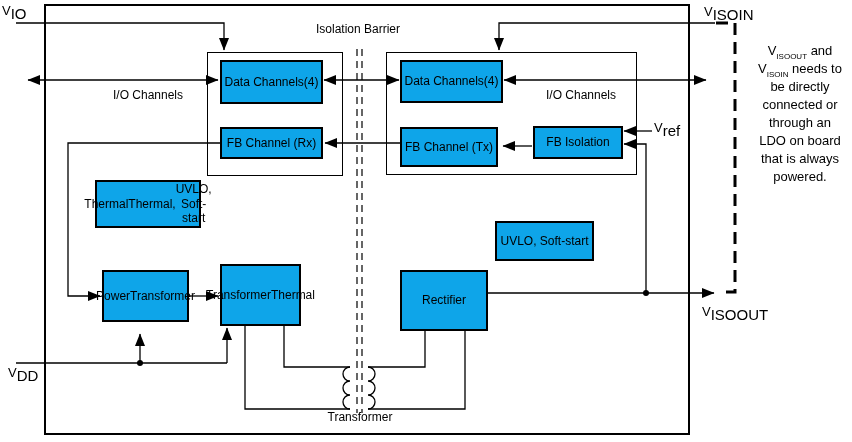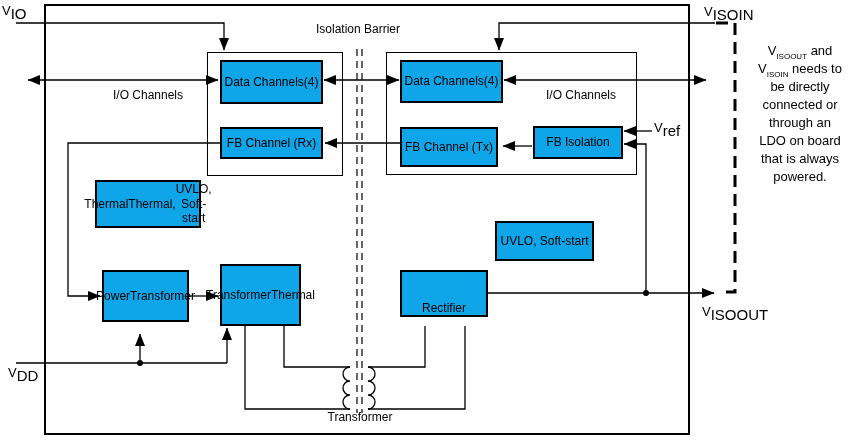--- a/index.html
+++ b/index.html
@@ -156,21 +156,21 @@
   <div class="box" style="left:102px; top:270px; width:87px; height:52px;">
     <div>Power</div>
     <div>Transformer</div>
   </div>
 
   <div class="box" style="left:220px; top:264px; width:81px; height:62px;">
     <div>Transformer</div>
     <div>Thermal</div>
   </div>
 
-  <div class="box" style="left:400px; top:270px; width:88px; height:47px;align-items:flex-end;">
+  <div class="box" style="left:400px; top:270px; width:88px; height:61px;">
     <div>Rectifier</div>
   </div>
 
   <div class="lbl center" style="left:302px; top:22px; width:112px;">
     <span>Isolation Barrier</span>
   </div>
 
   <div class="lbl center" style="left:102px; top:88px; width:92px;">
     <span>I/O Channels</span>
   </div>

